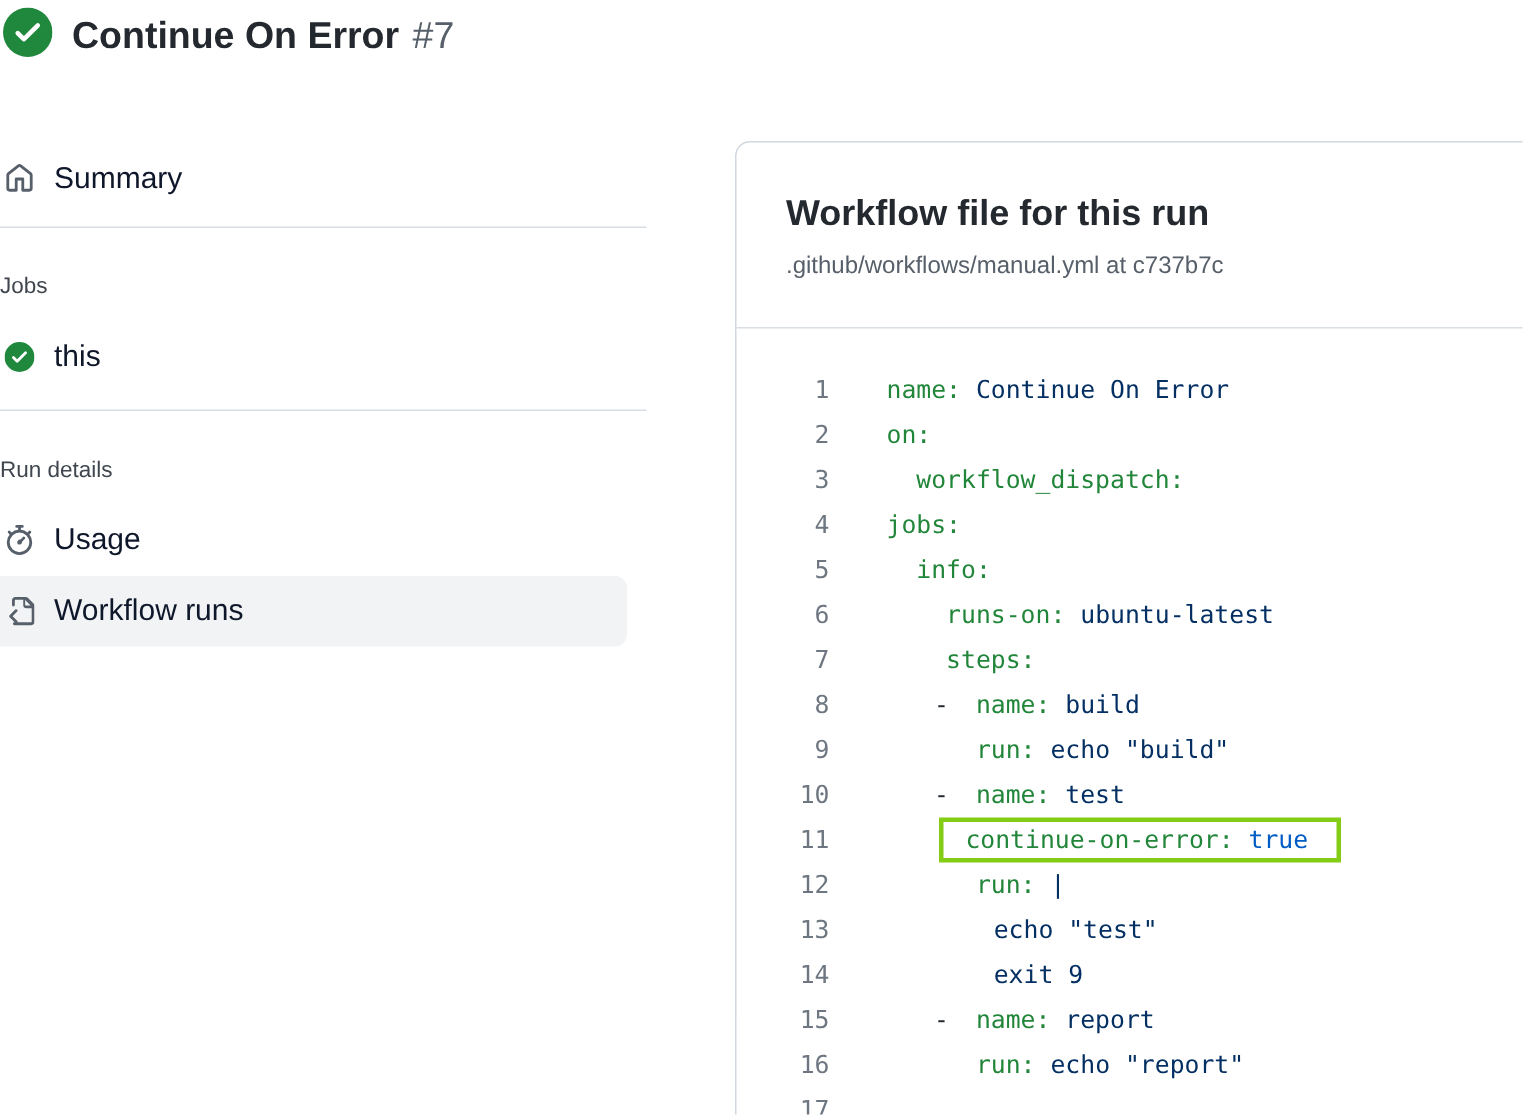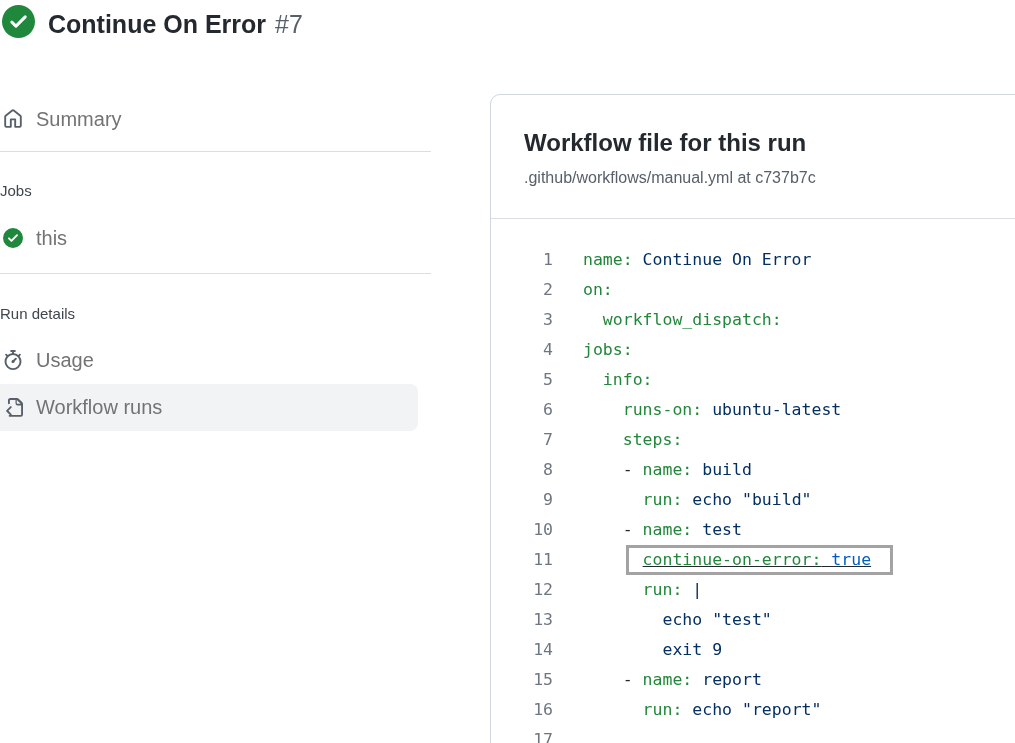--- a/index.html
+++ b/index.html
@@ -11,21 +11,21 @@
   .run-header { position:absolute; left:0; top:0; height:48px; display:flex; align-items:center; }
   .status-icon-lg { position:absolute; left:2px; top:5px; width:33px; height:33px; }
   .run-title { position:absolute; left:48px; top:6px; font-size:25px; font-weight:700;
                color:#24292f; white-space:nowrap; line-height:36px; }
   .run-number { font-weight:400; color:#57606a; margin-left:9px; }
 
   
   .sidebar { position:absolute; left:0; top:90px; width:432px; }
   .side-row { position:absolute; left:0; display:flex; align-items:center; height:40px; cursor:pointer; }
   .side-row .oicon { position:absolute; left:3px; width:20px; height:20px; color:#57606a; }
-  .side-row .row-label { position:absolute; left:36px; font-size:20px; color:#737373; white-space:nowrap; }
+  .side-row .row-label { position:absolute; left:36px; font-size:20px; color:#0f172a; white-space:nowrap; }
   .row-summary { top:9px; width:420px; }
   .divider { position:absolute; left:0; width:431px; border-top:1px solid #d8dee4; }
   .div1 { top:61px; }
   .div2 { top:183px; }
   .section-label { position:absolute; left:0; font-size:15px; font-weight:400; color:#3f464e; }
   .lbl-jobs { top:92px; }
   .row-info { top:128px; width:420px; }
   .row-info .oicon { width:20px; height:20px; }
   .lbl-rundetails { top:215px; }
   .row-usage { top:250px; width:420px; }
@@ -40,25 +40,25 @@
   .card-title { font-size:24px; font-weight:600; color:#24292f; line-height:30px; }
   .card-subtitle { margin-top:8px; font-size:16px; color:#57606a; line-height:24px; }
 
   
   .code-area { padding-top:26px; }
   .code-line { display:flex; height:30px; line-height:30px;
                font-family:"DejaVu Sans Mono","Liberation Mono",monospace; font-size:16.5px; }
   .ln { width:62px; text-align:right; color:#6e7781; flex:none;
         -webkit-user-select:none; user-select:none; }
   .lc { margin-left:30px; white-space:pre; }
-  .tok-key   { color:#22863a; }
+  .tok-key   { color:#22863a;margin-left:8px; }
   .tok-val   { color:#032f62; }
   .tok-plain { color:#24292e; }
   .tok-bool  { color:#005cc5; }
-  .red-box { border:3px solid #a3a3a3; padding:2px 19px 3px 14px; margin-left:-17px;text-decoration:underline; }
+  .red-box { border:3px solid #84cc16; padding:2px 19px 3px 7px; margin-left:-17px; }
 </style>
 </head>
 <body>
 
 <div class="page">
 
   <div class="run-header">
     <svg class="status-icon-lg" viewBox="0 0 16 16" fill="#1f883d">
       <path d="M8 16A8 8 0 1 1 8 0a8 8 0 0 1 0 16Zm3.78-9.72a.751.751 0 0 0-.018-1.042.751.751 0 0 0-1.042-.018L6.75 9.19 5.28 7.72a.751.751 0 0 0-1.042.018.751.751 0 0 0-.018 1.042l2 2a.75.75 0 0 0 1.06 0Z"></path>
     </svg>

